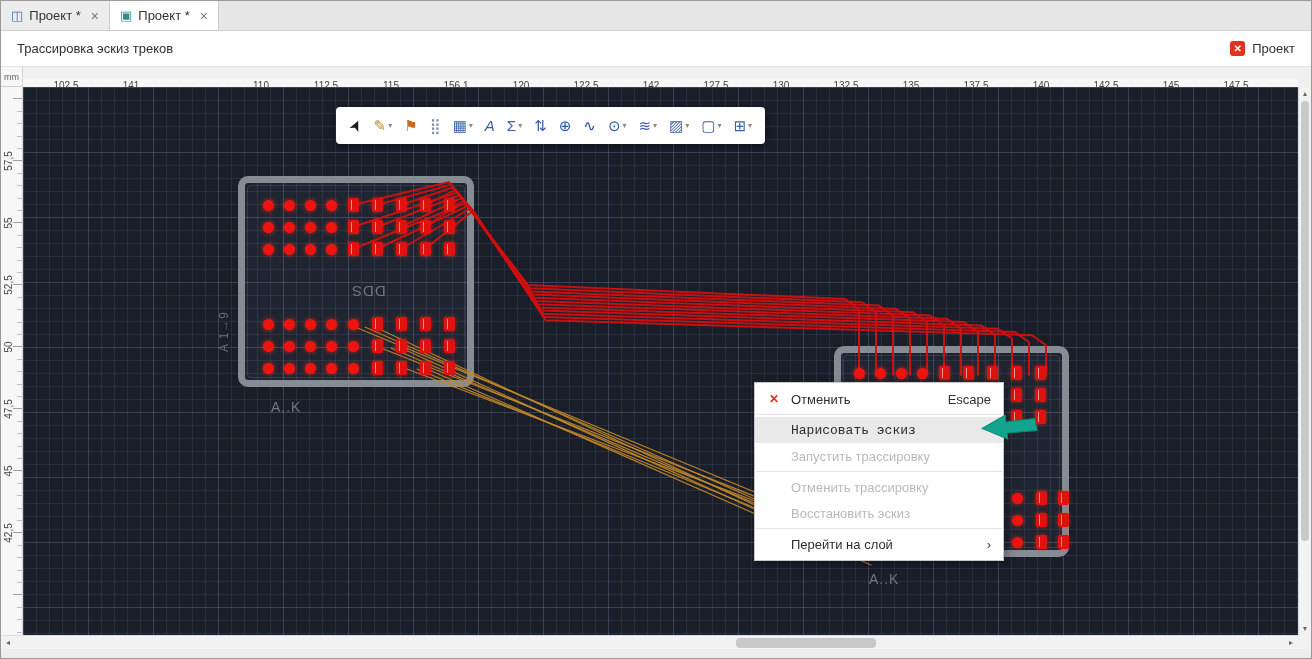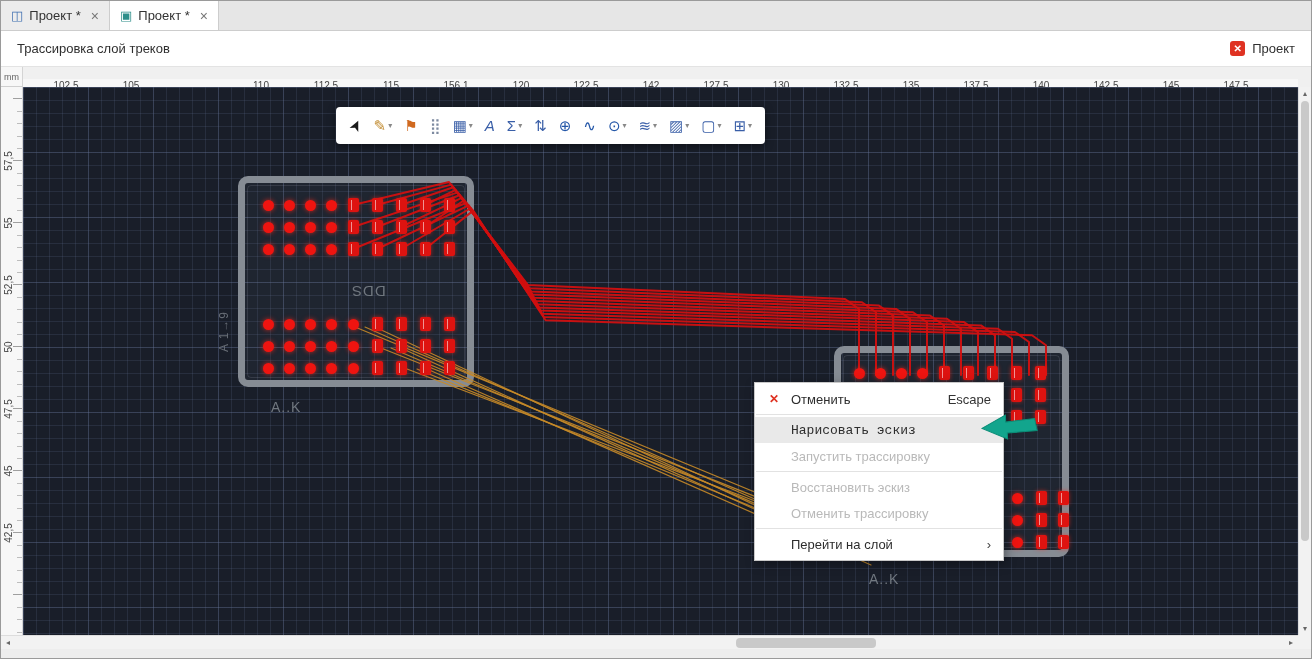--- a/index.html
+++ b/index.html
@@ -104,31 +104,31 @@
         <span class="tclose">×</span>
       </div>
       <div class="tab active">
         <span class="ticon" style="color: rgb(46, 143, 138);">▣</span>
         <span>Проект *</span>
         <span class="tclose">×</span>
       </div>
     </div>
 
   <div class="statusbar">
-    <span>Трассировка слой треков</span>
+    <span>Трассировка эскиз треков</span>
     <span class="cancel-btn">
       <span class="cancel-icon">✕</span>
       <span>Проект</span>
     </span>
   </div>
 
   <div class="corner">mm</div>
   <div class="hruler" id="hruler">
       <span class="hlabel" style="left: 43px;">102,5</span>
-      <span class="hlabel" style="left: 108px;">105</span>
+      <span class="hlabel" style="left: 108px;">141</span>
       <span class="hlabel" style="left: 173px; margin-top: 43px;">107,5</span>
       <span class="hlabel" style="left: 238px;">110</span>
       <span class="hlabel" style="left: 303px;">112,5</span>
       <span class="hlabel" style="left: 368px;">115</span>
       <span class="hlabel" style="left: 433px;">156,1</span>
       <span class="hlabel" style="left: 498px;">120</span>
       <span class="hlabel" style="left: 563px;">122,5</span>
       <span class="hlabel" style="left: 628px;">142</span>
       <span class="hlabel" style="left: 693px;">127,5</span>
       <span class="hlabel" style="left: 758px;">130</span>
@@ -250,25 +250,25 @@
           <span class="mic"></span>
           <span class="mlabel">Нарисовать эскиз</span>
         </div>
         <div class="mi disabled">
           <span class="mic"></span>
           <span class="mlabel">Запустить трассировку</span>
         </div>
         <div class="msep"></div>
         <div class="mi disabled">
           <span class="mic"></span>
+          <span class="mlabel">Отменить трассировку</span>
+        </div>
+        <div class="mi disabled">
+          <span class="mic"></span>
           <span class="mlabel">Восстановить эскиз</span>
-        </div>
-        <div class="mi disabled">
-          <span class="mic"></span>
-          <span class="mlabel">Отменить трассировку</span>
         </div>
         <div class="msep"></div>
         <div class="mi">
           <span class="mic"></span>
           <span class="mlabel">Перейти на слой</span>
           <span class="sub">›</span>
         </div>
       </div>
 
     <svg id="arrow-svg" width="1277" height="550" viewBox="0 0 1277 550">

